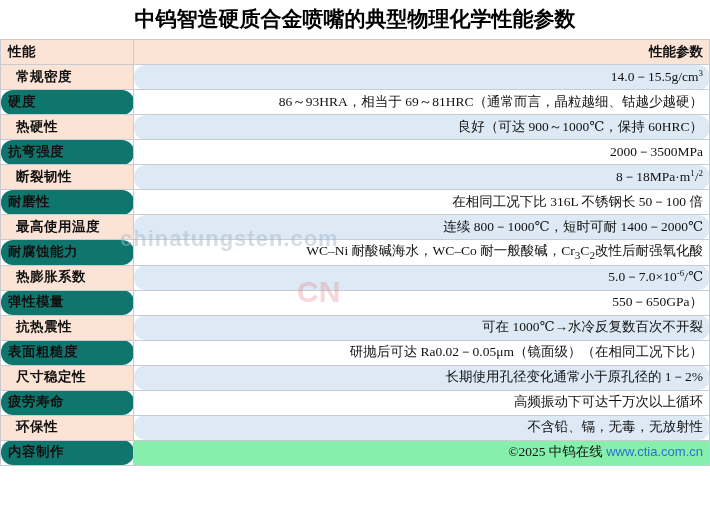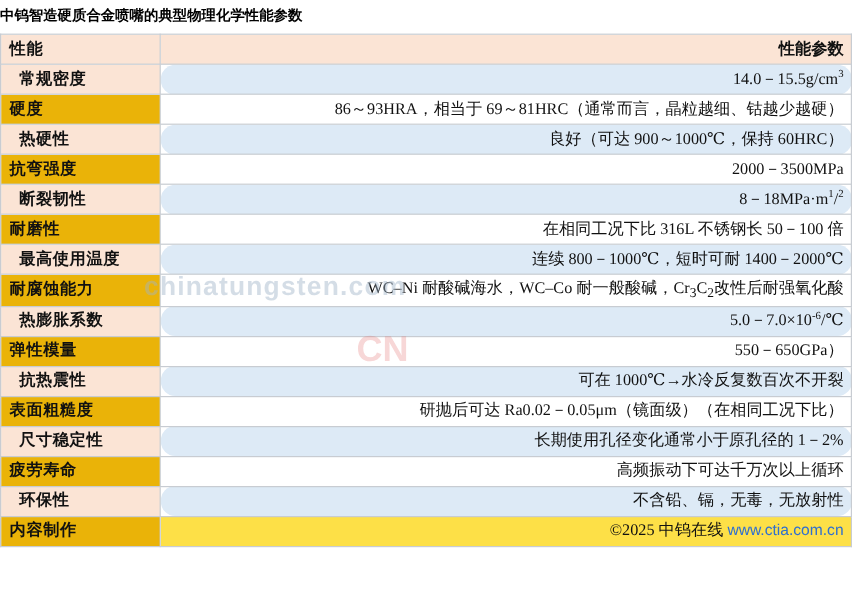--- a/index.html
+++ b/index.html
@@ -14,22 +14,22 @@
     overflow: hidden;
     position: relative;
   }
   .page {
     position: relative;
     width: 710px;
     height: 505px;
     box-sizing: border-box;
   }
   .title {
-    text-align: left;
-    font-size: 12px;
+    text-align: center;
+    font-size: 21px;
     font-weight: bold;
     color: #000000;
     padding: 5px 0 6px 0;
     letter-spacing: 0px;
     font-family: "Liberation Sans", "DejaVu Sans", sans-serif;
   }
   table.spec {
     border-collapse: collapse;
     width: 710px;
     table-layout: fixed;
@@ -59,24 +59,24 @@
     font-size: 13.5px;
     text-align: right;
   }
   tr.head td.col-label,
   tr.head td.col-value {
     background: #fbe4d5;
     font-weight: bold;
   }
   tr.odd td.col-label { background: #fbe4d5; padding-left: 15px; }
   tr.odd td.col-value { background: #ddeaf6; border-radius: 12px; }
-  tr.even td.col-label { background: #eab308; }
+  tr.even td.col-label { background: #0f766e; border-radius: 12px; }
   tr.even td.col-value { background: #ffffff; }
   tr.last td.col-value {
-    background: #fde047;
+    background: #86efac;
   }
   .val-link {
     color: #2f6fd0;
     font-family: "Liberation Sans", "DejaVu Sans", sans-serif;
     font-size: 13px;
   }
   sup {
     font-size: 9px;
     vertical-align: super;
     line-height: 0;

